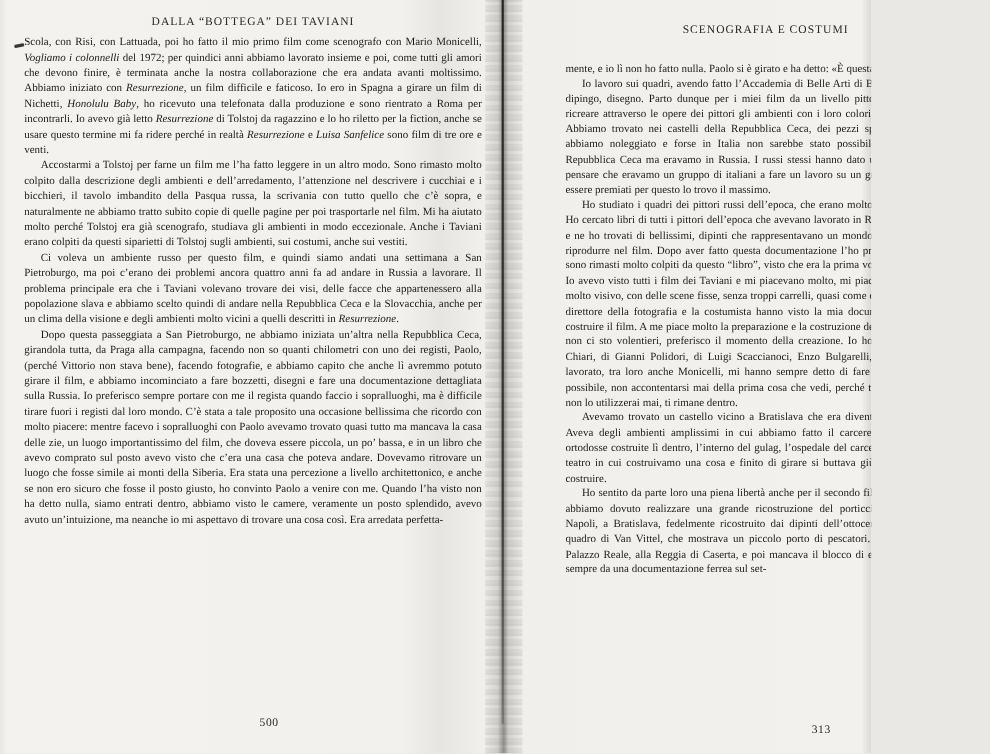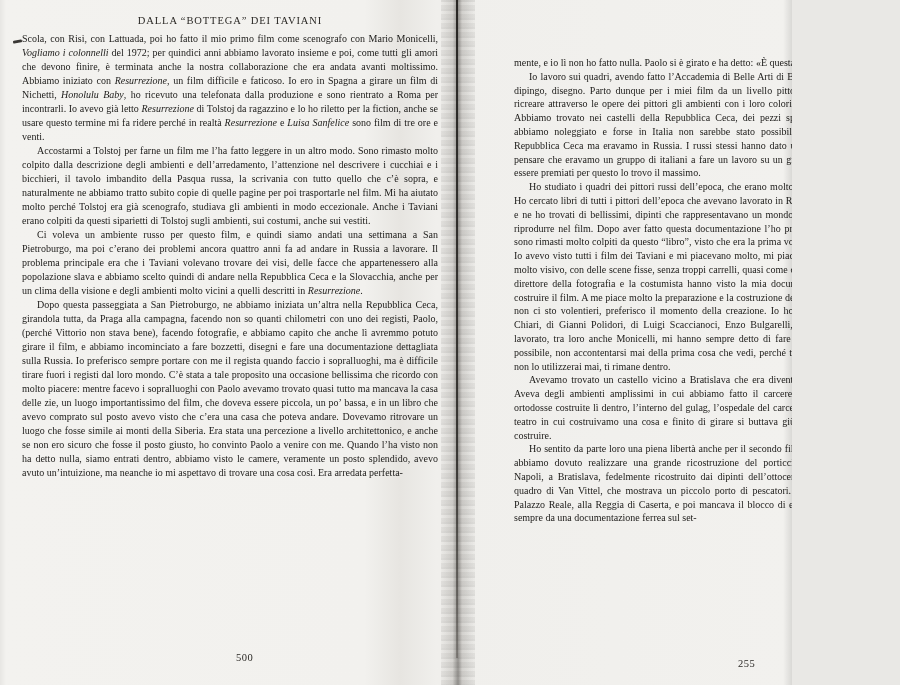--- a/index.html
+++ b/index.html
@@ -101,26 +101,27 @@
         <p class="para indent"><span>Accostarmi a Tolstoj per farne un film me l’ha fatto leggere in un altro modo. Sono rimasto molto colpito dalla descrizione degli ambienti e dell’arredamento, l’attenzione nel descrivere i cucchiai e i bicchieri, il tavolo imbandito della Pasqua russa, la scrivania con tutto quello che c’è sopra, e naturalmente ne abbiamo tratto subito copie di quelle pagine per poi trasportarle nel film. Mi ha aiutato molto perché Tolstoj era già scenografo, studiava gli ambienti in modo eccezionale. Anche i Taviani erano colpiti da questi siparietti di Tolstoj sugli ambienti, sui costumi, anche sui vestiti.</span></p>
         <p class="para indent"><span>Ci voleva un ambiente russo per questo film, e quindi siamo andati una settimana a San Pietroburgo, ma poi c’erano dei problemi ancora quattro anni fa ad andare in Russia a lavorare. Il problema principale era che i Taviani volevano trovare dei visi, delle facce che appartenessero alla popolazione slava e abbiamo scelto quindi di andare nella Repubblica Ceca e la Slovacchia, anche per un clima della visione e degli ambienti molto vicini a quelli descritti in </span><span class="it">Resurrezione</span><span>.</span></p>
         <p class="para indent"><span>Dopo questa passeggiata a San Pietroburgo, ne abbiamo iniziata un’altra nella Repubblica Ceca, girandola tutta, da Praga alla campagna, facendo non so quanti chilometri con uno dei registi, Paolo, (perché Vittorio non stava bene), facendo fotografie, e abbiamo capito che anche lì avremmo potuto girare il film, e abbiamo incominciato a fare bozzetti, disegni e fare una documentazione dettagliata sulla Russia. Io preferisco sempre portare con me il regista quando faccio i sopralluoghi, ma è difficile tirare fuori i registi dal loro mondo. C’è stata a tale proposito una occasione bellissima che ricordo con molto piacere: mentre facevo i sopralluoghi con Paolo avevamo trovato quasi tutto ma mancava la casa delle zie, un luogo importantissimo del film, che doveva essere piccola, un po’ bassa, e in un libro che avevo comprato sul posto avevo visto che c’era una casa che poteva andare. Dovevamo ritrovare un luogo che fosse simile ai monti della Siberia. Era stata una percezione a livello architettonico, e anche se non ero sicuro che fosse il posto giusto, ho convinto Paolo a venire con me. Quando l’ha visto non ha detto nulla, siamo entrati dentro, abbiamo visto le camere, veramente un posto splendido, avevo avuto un’intuizione, ma neanche io mi aspettavo di trovare una cosa così. Era arredata perfetta-</span></p>
       </div>
     <div class="page-number page-number-left">500</div>
   </div>
 
   <div class="gutter"></div>
 
   <div class="page page-right">
+    <div class="running-head running-head-right">SCENOGRAFIA E COSTUMI</div>
     <div class="text-col text-col-right">
         <p class="para"><span>mente, e io lì non ho fatto nulla. Paolo si è girato e ha detto: «È questa la casa delle zie».</span></p>
         <p class="para indent"><span>Io lavoro sui quadri, avendo fatto l’Accademia di Belle Arti di Brera, e sono un po’ pittore, dipingo, disegno. Parto dunque per i miei film da un livello pittorico, anche per vedere di ricreare attraverso le opere dei pittori gli ambienti con i loro colori, le stoffe, gli arredamenti. Abbiamo trovato nei castelli della Repubblica Ceca, dei pezzi splendidi, degli oggetti che abbiamo noleggiato e forse in Italia non sarebbe stato possibile farlo. Noi giravamo in Repubblica Ceca ma eravamo in Russia. I russi stessi hanno dato un premio a questo film, e pensare che eravamo un gruppo di italiani a fare un lavoro su un grande romanziere russo, ed essere premiati per questo lo trovo il massimo.</span></p>
         <p class="para indent"><span>Ho studiato i quadri dei pittori russi dell’epoca, che erano molto vicini all’impressionismo. Ho cercato libri di tutti i pittori dell’epoca che avevano lavorato in Russia e in Francia, a Parigi, e ne ho trovati di bellissimi, dipinti che rappresentavano un mondo scomparso che io dovevo riprodurre nel film. Dopo aver fatto questa documentazione l’ho presentata ai Taviani, i quali sono rimasti molto colpiti da questo “libro”, visto che era la prima volta che lavoravano con me. Io avevo visto tutti i film dei Taviani e mi piacevano molto, mi piaceva il loro modo di girare, molto visivo, con delle scene fisse, senza troppi carrelli, quasi come dei quadri. Quando anche il direttore della fotografia e la costumista hanno visto la mia documentazione, si è iniziato a costruire il film. A me piace molto la preparazione e la costruzione degli ambienti, sul set invece non ci sto volentieri, preferisco il momento della creazione. Io ho avuto la scuola di Mario Chiari, di Gianni Polidori, di Luigi Scaccianoci, Enzo Bulgarelli, e tutti quelli con cui ho lavorato, tra loro anche Monicelli, mi hanno sempre detto di fare chilometri, vedere tutto il possibile, non accontentarsi mai della prima cosa che vedi, perché tutto ciò che vedi, anche se non lo utilizzerai mai, ti rimane dentro.</span></p>
         <p class="para indent"><span>Avevamo trovato un castello vicino a Bratislava che era diventato una sorta di Cinecittà. Aveva degli ambienti amplissimi in cui abbiamo fatto il carcere, il parlatorio, due chiese ortodosse costruite lì dentro, l’interno del gulag, l’ospedale del carcere, ed è diventato quasi un teatro in cui costruivamo una cosa e finito di girare si buttava giù tutto e si ricominciava a costruire.</span></p>
         <p class="para indent"><span>Ho sentito da parte loro una piena libertà anche per il secondo film, </span><span class="it">Luisa Sanfelice</span><span>, per cui abbiamo dovuto realizzare una grande ricostruzione del porticciolo dell’Immacolatella di Napoli, a Bratislava, fedelmente ricostruito dai dipinti dell’ottocento e in particolare da un quadro di Van Vittel, che mostrava un piccolo porto di pescatori. Siamo andati a Napoli al Palazzo Reale, alla Reggia di Caserta, e poi mancava il blocco di esterni napoletani, partendo sempre da una documentazione ferrea sul set-</span></p>
       </div>
-    <div class="page-number page-number-right">255</div>
+    <div class="page-number page-number-right">313</div>
   </div>
 
   <div class="edge-shade-left"></div>
   <div class="edge-shade-right"></div>
 
 </div>
 
 </body></html>

